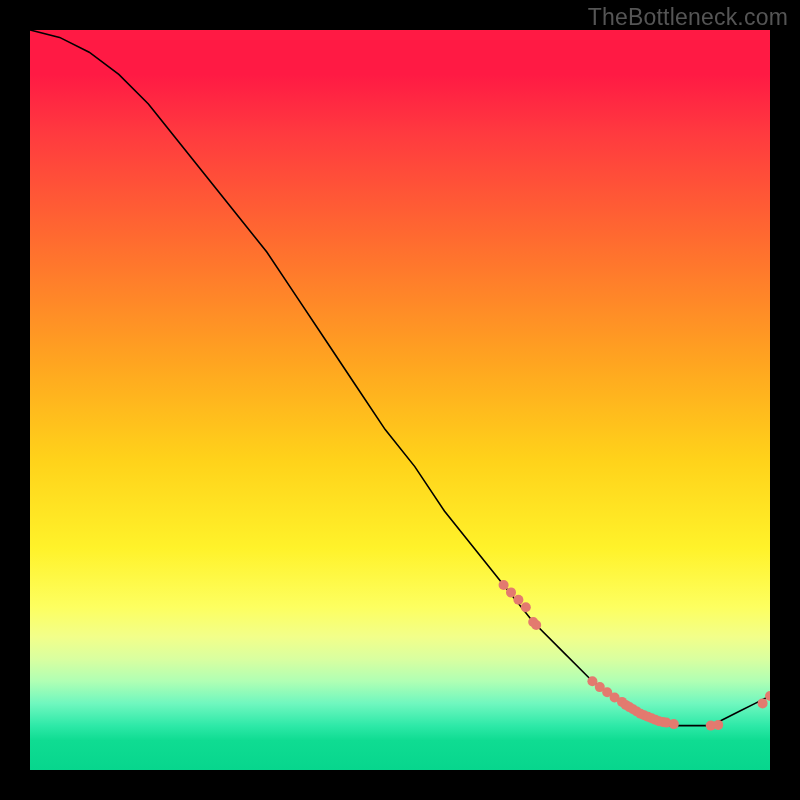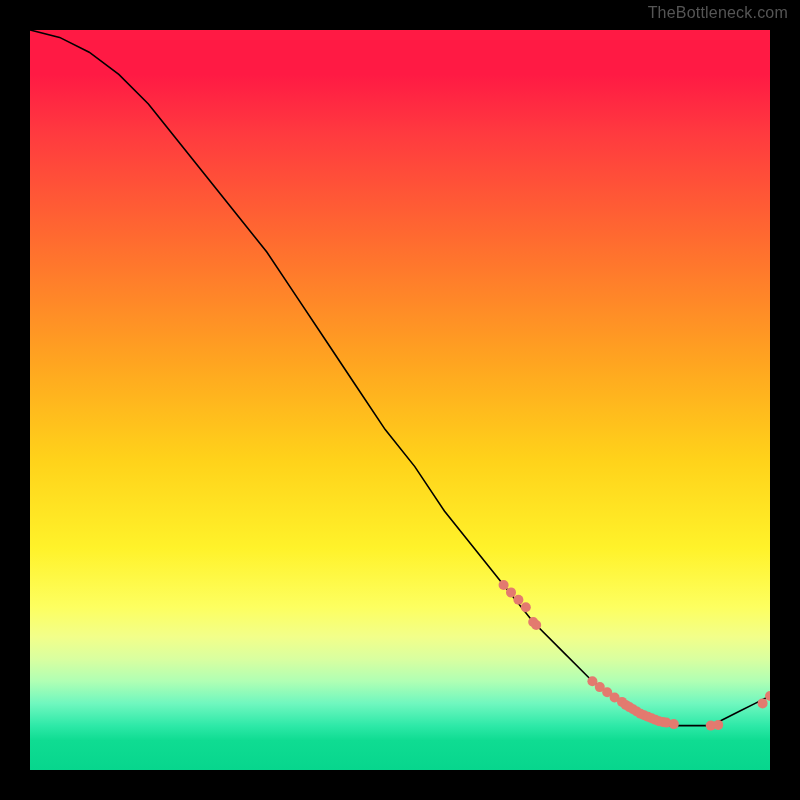--- a/index.html
+++ b/index.html
@@ -9,21 +9,21 @@
     background: #000;
     position: relative;
     font-family: Arial, sans-serif;
     overflow: hidden;
   }
   .watermark {
     position: absolute;
     top: 4px;
     right: 12px;
     color: #555;
-    font-size: 16px;
+    font-size: 23px;
     font-weight: 500;
     z-index: 10;
     letter-spacing: 0.2px;
   }
   .plot-area {
     position: absolute;
     left: 30px;
     top: 30px;
     width: 740px;
     height: 740px;

